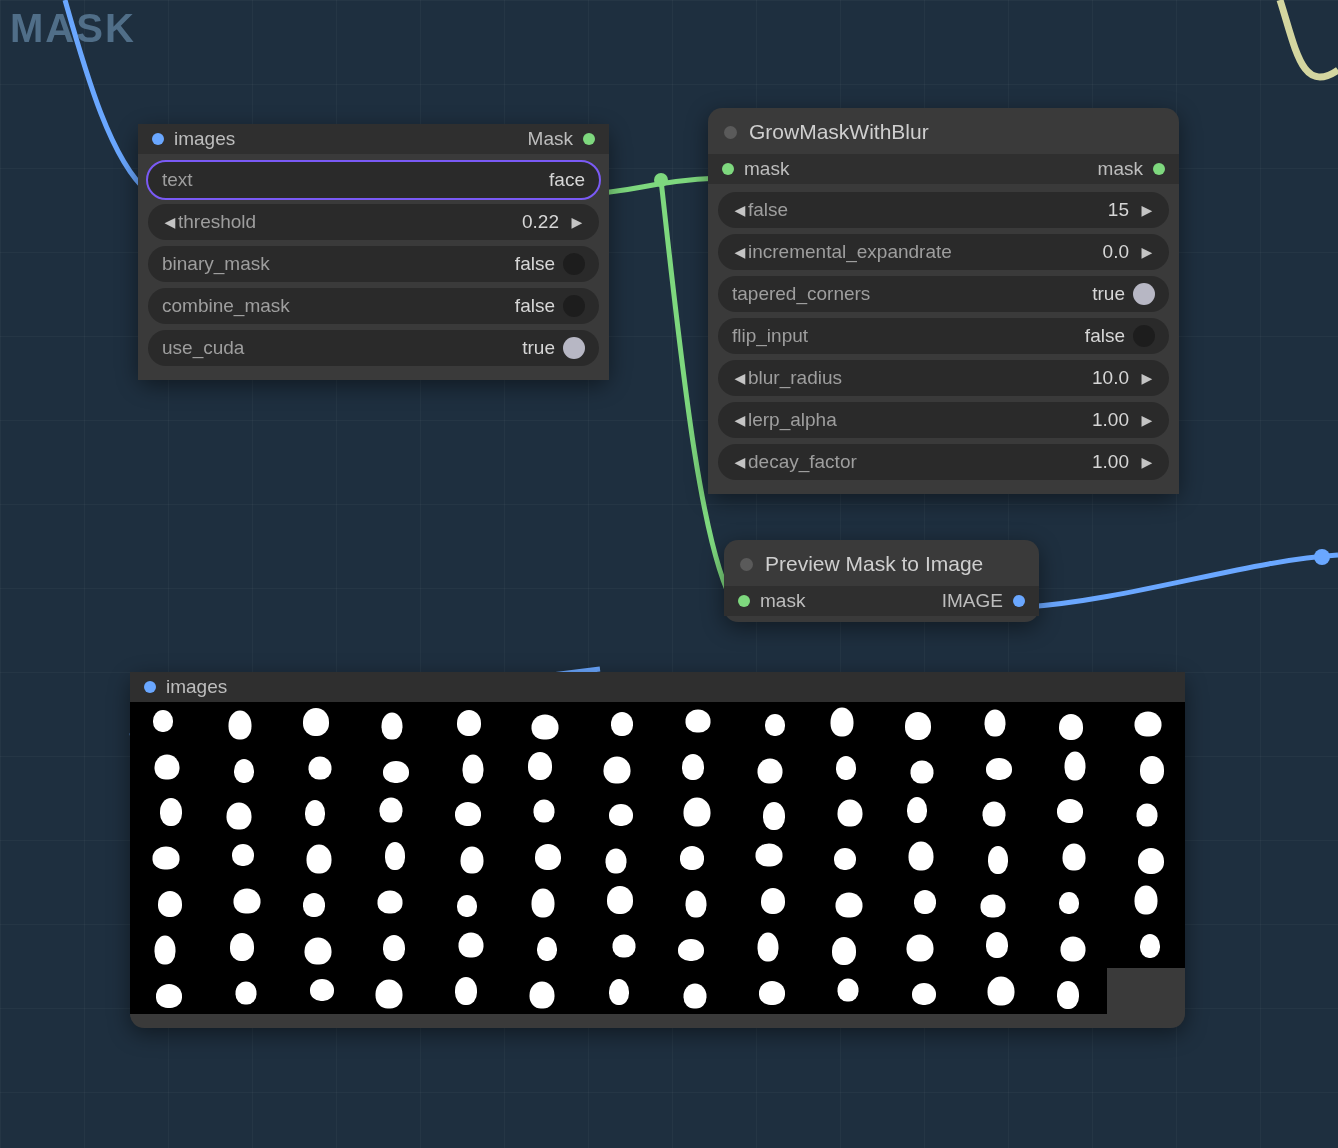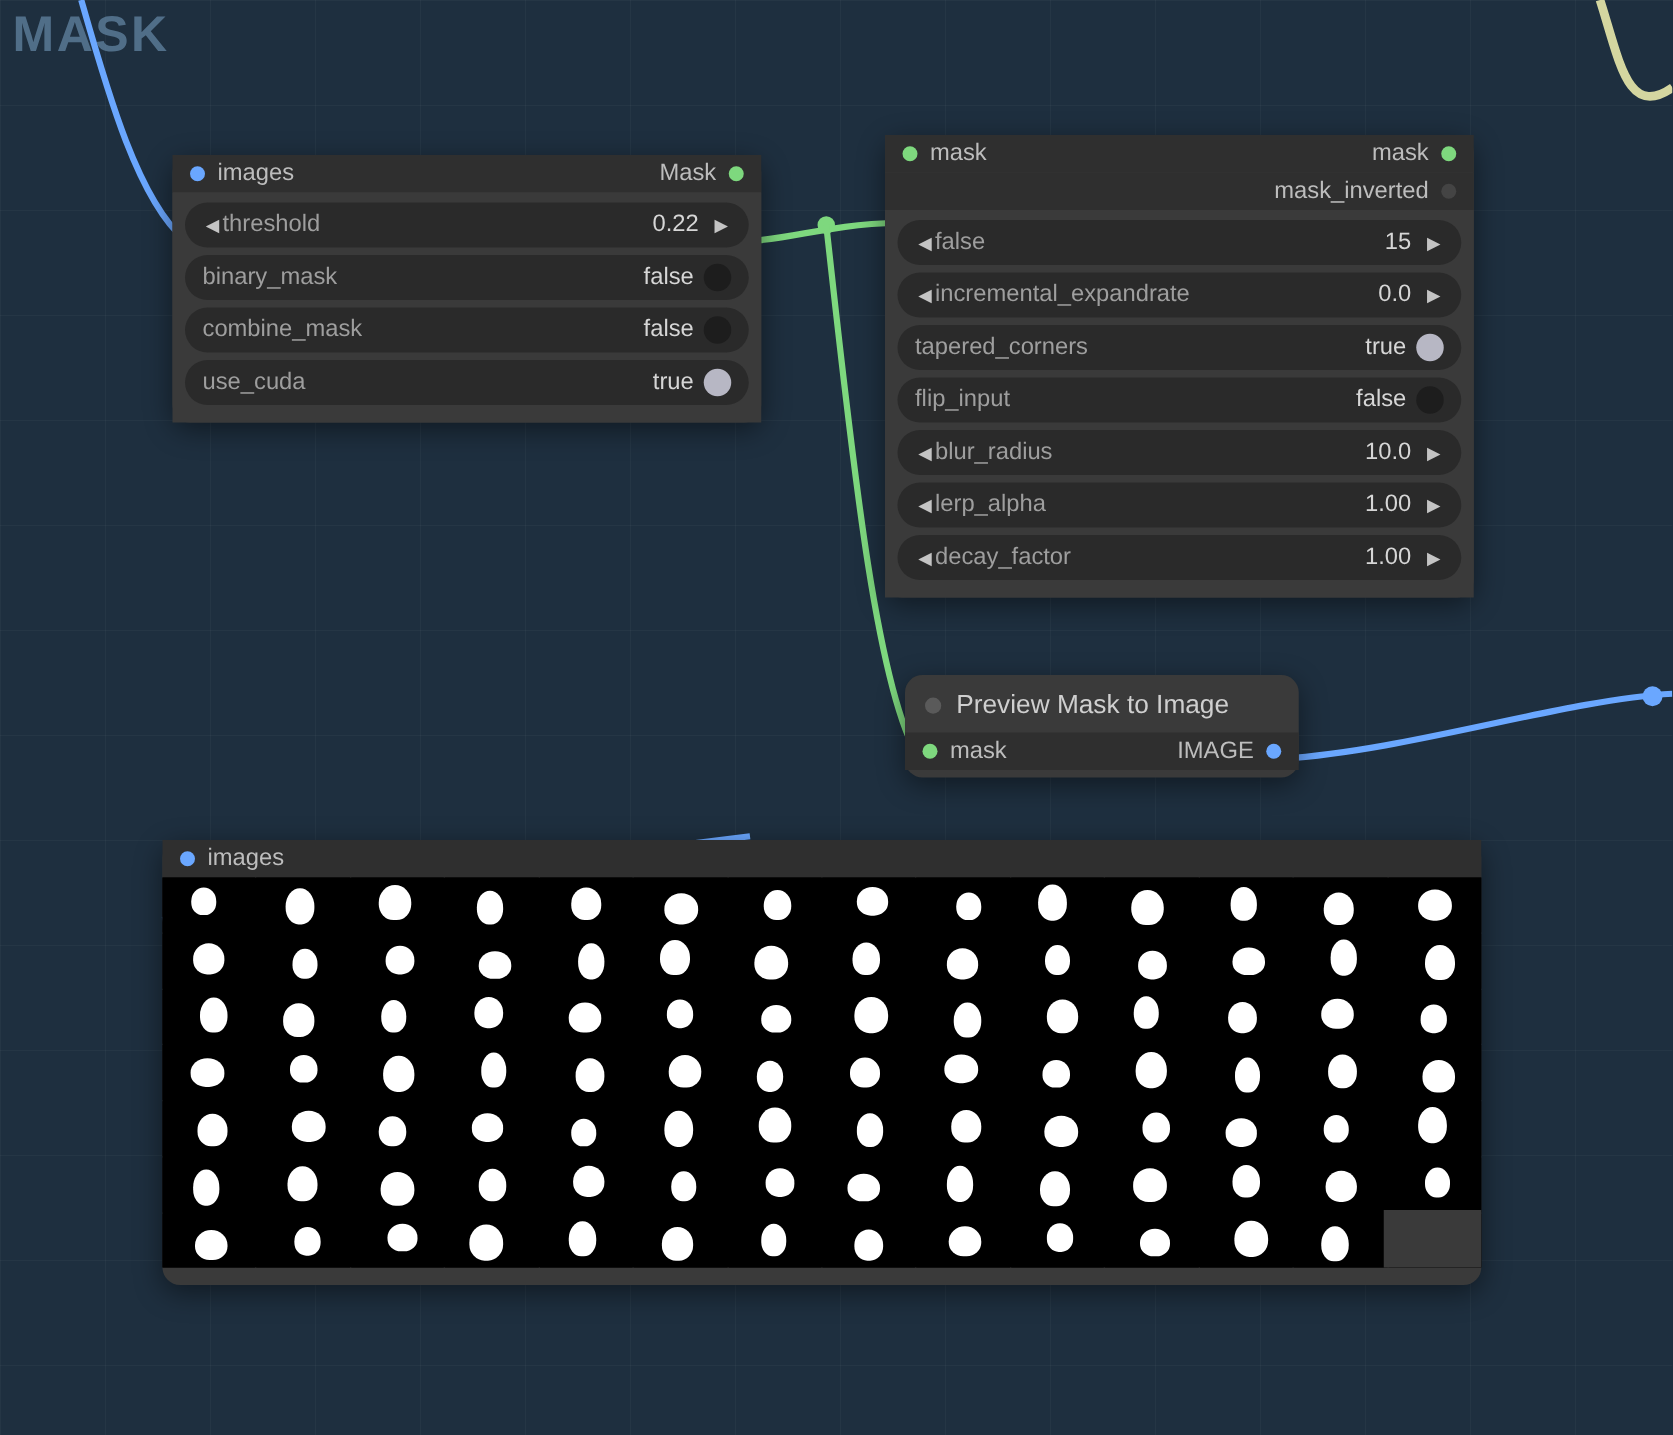--- a/index.html
+++ b/index.html
@@ -163,20 +163,24 @@
     <div class="port-left">
       <span class="port-dot dot-blue"></span>
       <span>images</span>
     </div>
     <div class="port-right">
       <span>Mask</span>
       <span class="port-dot dot-green"></span>
     </div>
   </div>
   <div class="widgets">
+    <div class="widget highlight">
+      <span class="lbl">text</span>
+      <span class="val">face</span>
+    </div>
     <div class="widget">
       <span class="arrow">◀</span>
       <span class="lbl">threshold</span>
       <span class="spacer"></span>
       <span class="val">0.22</span>
       <span class="arrow" style="margin-left:10px">▶</span>
     </div>
     <div class="widget">
       <span class="lbl">binary_mask</span>
       <span class="spacer"></span>
@@ -192,37 +196,35 @@
     <div class="widget">
       <span class="lbl">use_cuda</span>
       <span class="spacer"></span>
       <span class="val">true</span>
       <span class="toggle on"></span>
     </div>
   </div>
 </div>
 
 <div class="node" style="left:708px; top:108px; width:471px;">
+  <div class="node-header">
+    <span class="drag-dot"></span>
+    <span>GrowMaskWithBlur</span>
+  </div>
   <div class="ports-stack">
     <div class="ports-row">
       <div class="port-left">
         <span class="port-dot dot-green"></span>
         <span>mask</span>
       </div>
       <div class="port-right">
         <span>mask</span>
         <span class="port-dot dot-green"></span>
       </div>
     </div>
-    <div class="ports-row" style="justify-content:flex-end">
-      <div class="port-right">
-        <span>mask_inverted</span>
-        <span class="port-dot dot-green" style="background:#444"></span>
-      </div>
-    </div>
   </div>
   <div class="widgets">
     <div class="widget">
       <span class="arrow">◀</span>
       <span class="lbl">false</span>
       <span class="spacer"></span>
       <span class="val">15</span>
       <span class="arrow" style="margin-left:10px">▶</span>
     </div>
     <div class="widget">

